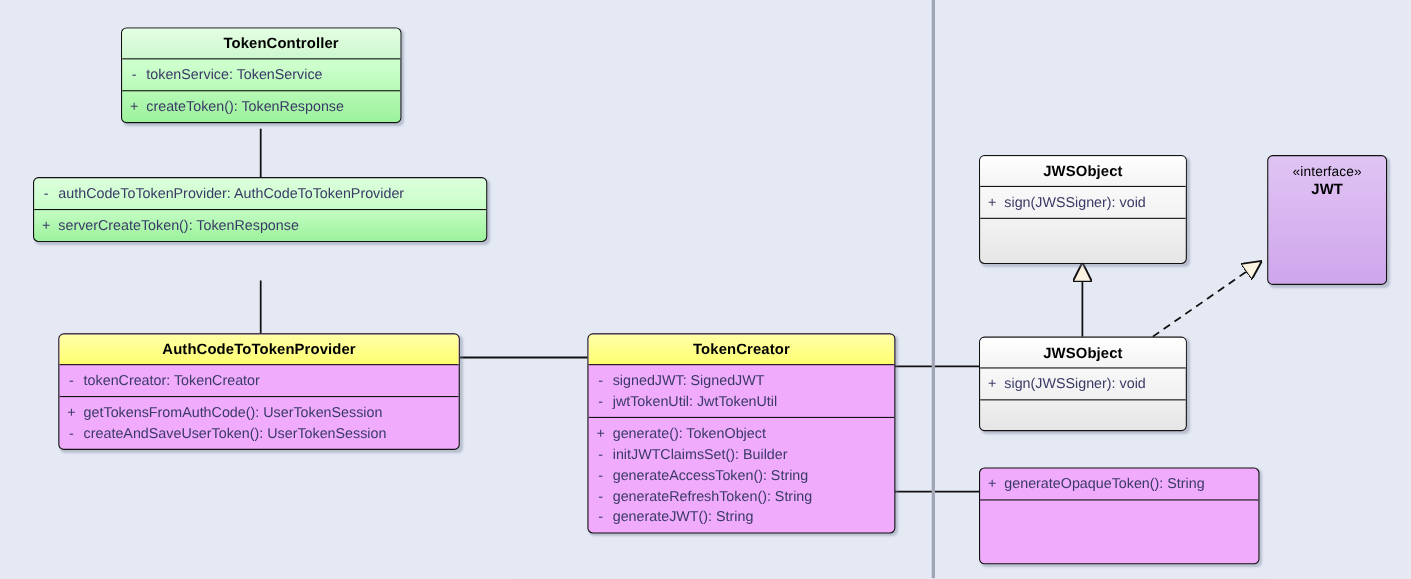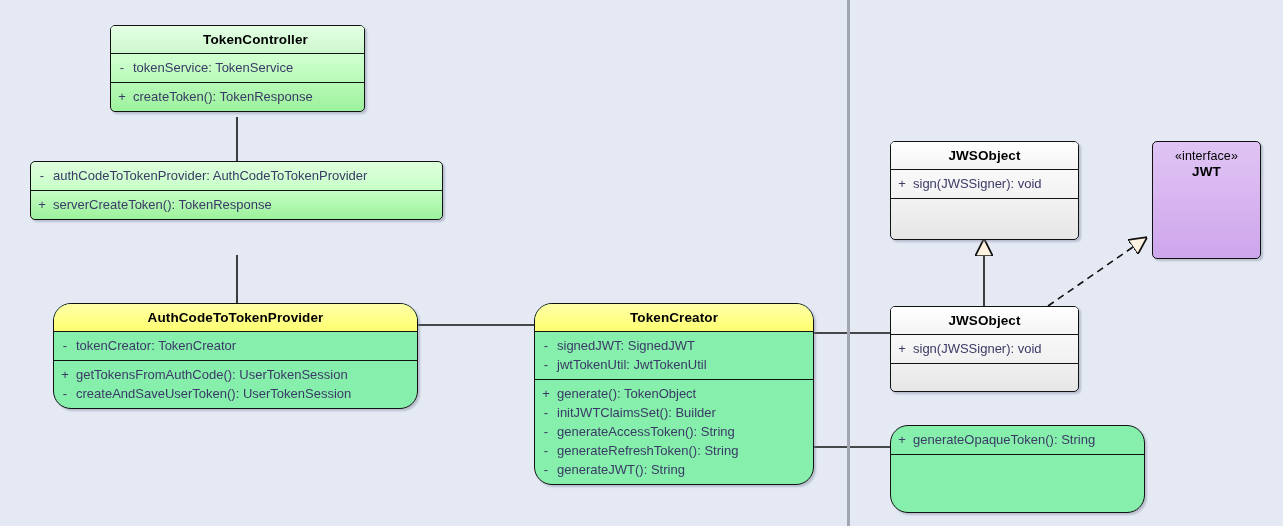--- a/index.html
+++ b/index.html
@@ -70,21 +70,21 @@
     min-width: 22px;
     text-align: center;
     color: #3a3a66;
     font-size: 13px;
   }
   .sig { color: #3a3a66; }
 
   
   .green   { background: linear-gradient(to bottom, #ddffdd 0%, #ccffcc 40%, #9cf29c 100%); }
   .green .cls-name { background: linear-gradient(to bottom, #e4ffe4 0%, #cdf7cd 100%); padding-left: 40px; }
-  .yellow  { background: #86efac; border-radius: 18px; }
+  .yellow  { background: #f0abfc; }
   .yellow .cls-name { background: linear-gradient(to bottom, #ffffa8 0%, #ffff70 100%); }
   .white   { background: linear-gradient(to bottom, #ffffff 0%, #f2f2f2 60%, #e6e6e6 100%); }
   .white .cls-name { background: linear-gradient(to bottom, #ffffff 0%, #f4f4f4 100%); }
   .purple  { background: linear-gradient(to bottom, #e0c4f4 0%, #d6b2ef 60%, #cda6ec 100%); }
   .purple .cls-name { background: transparent; }
 
   .divider {
     position: absolute;
     top: 0;
     width: 3px;

